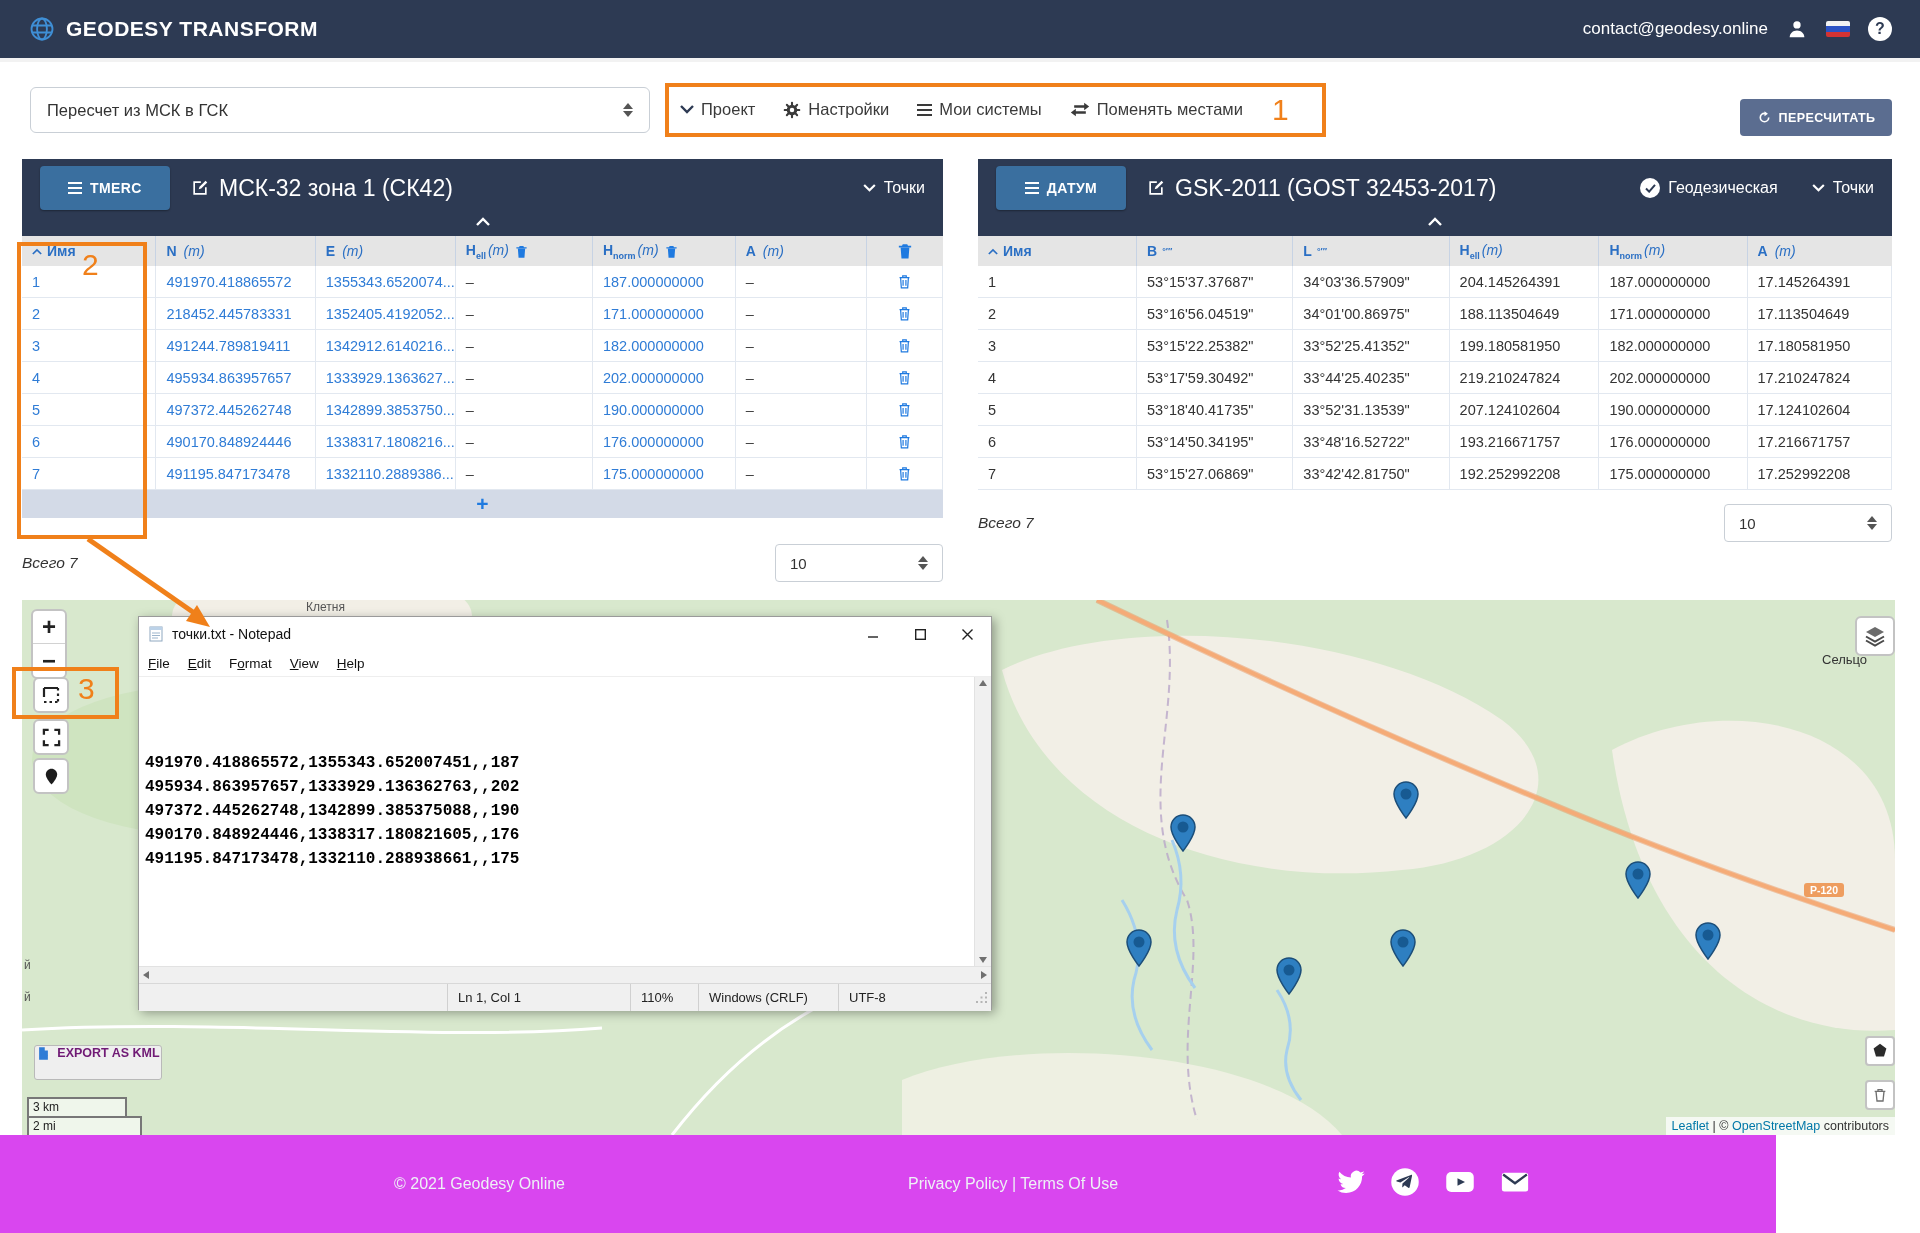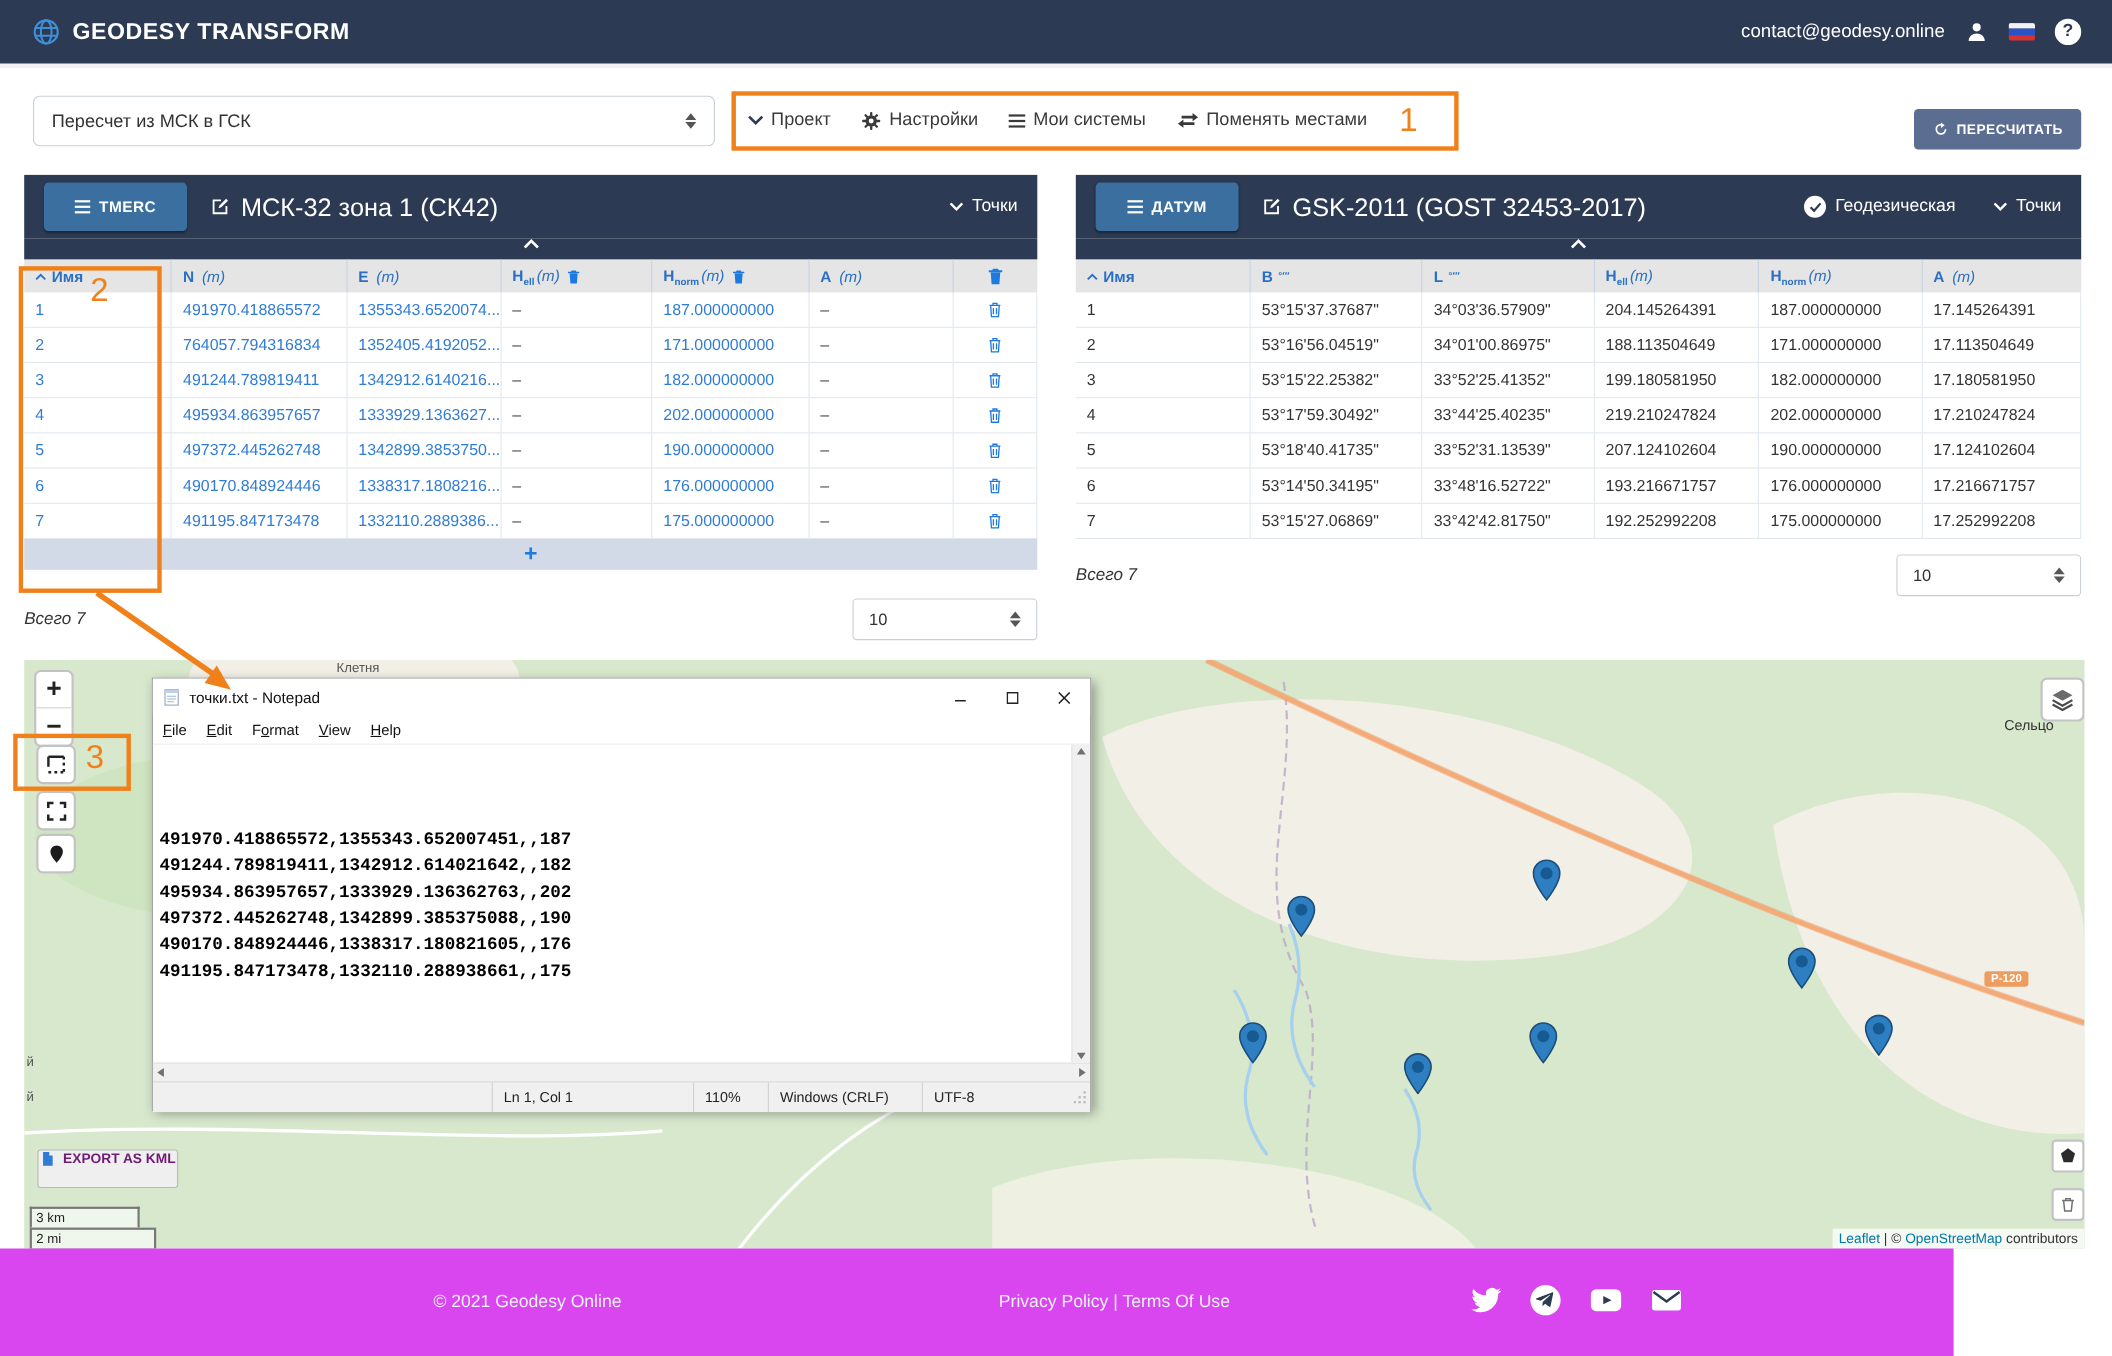--- a/index.html
+++ b/index.html
@@ -290,21 +290,21 @@
           <button class="rowtrash">
           <svg viewBox="0 0 24 24" width="17" height="17">
               <path fill="none" stroke="#1f7ae0" stroke-width="1.7" d="M5 6.5h14M9.5 6.5V4h5v2.5M6.5 6.5L7.5 21h9l1-14.5M10 10v8m4-8v8"></path>
             </svg>
         </button>
         </div>
       </div>
 
       <div class="trow gridL">
         <div class="td link">2</div>
-        <div class="td link">764057.794316834</div>
+        <div class="td link">218452.445783331</div>
         <div class="td link">1352405.4192052...</div>
         <div class="td dash">–</div>
         <div class="td link">171.000000000</div>
         <div class="td dash">–</div>
         <div class="td tcell">
           <button class="rowtrash">
           <svg viewBox="0 0 24 24" width="17" height="17">
               <path fill="none" stroke="#1f7ae0" stroke-width="1.7" d="M5 6.5h14M9.5 6.5V4h5v2.5M6.5 6.5L7.5 21h9l1-14.5M10 10v8m4-8v8"></path>
             </svg>
         </button>
@@ -687,21 +687,21 @@
     <div class="np-menu">
       <span><u>F</u>ile</span>
       <span><u>E</u>dit</span>
       <span>F<u>o</u>rmat</span>
       <span><u>V</u>iew</span>
       <span><u>H</u>elp</span>
     </div>
     <div class="np-body">
       <div class="np-text">
         
-      <div>491970.418865572,1355343.652007451,,187</div><div>491244.789819411,1342912.614021642,,182</div><div>495934.863957657,1333929.136362763,,202</div><div>497372.445262748,1342899.385375088,,190</div><div>490170.848924446,1338317.180821605,,176</div><div>491195.847173478,1332110.288938661,,175</div></div>
+      <div>491970.418865572,1355343.652007451,,187</div><div>495934.863957657,1333929.136362763,,202</div><div>497372.445262748,1342899.385375088,,190</div><div>490170.848924446,1338317.180821605,,176</div><div>491195.847173478,1332110.288938661,,175</div></div>
       <div class="np-vscroll">
         <i class="tri up"></i>
         <i class="tri down"></i>
       </div>
     </div>
     <div class="np-hscroll">
       <i class="tri left"></i>
       <i class="tri right"></i>
     </div>
     <div class="np-status">

